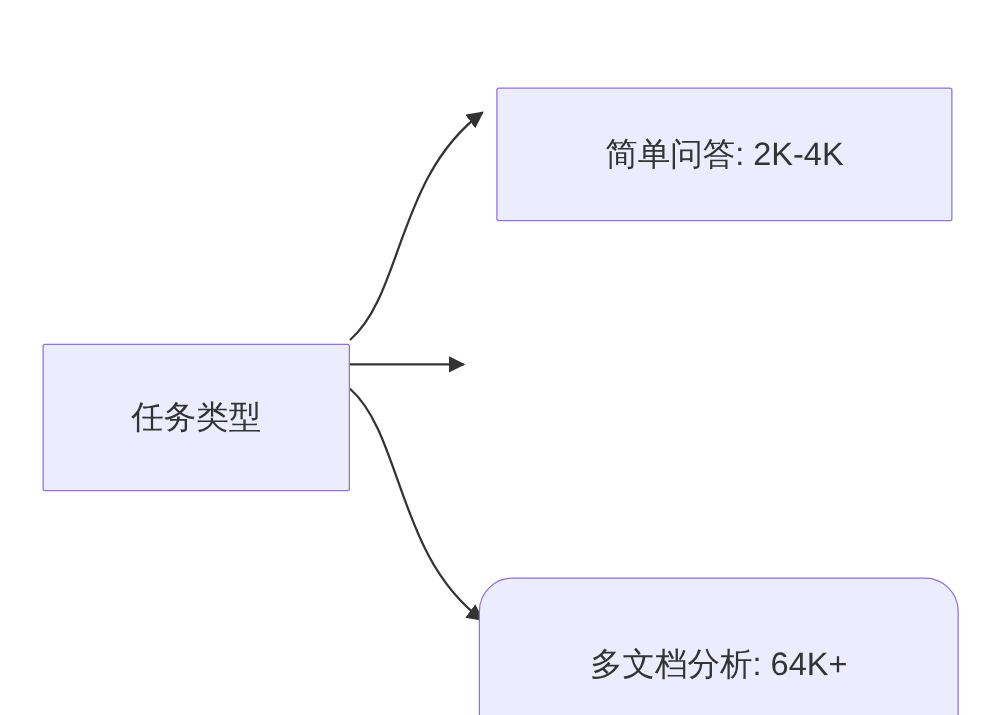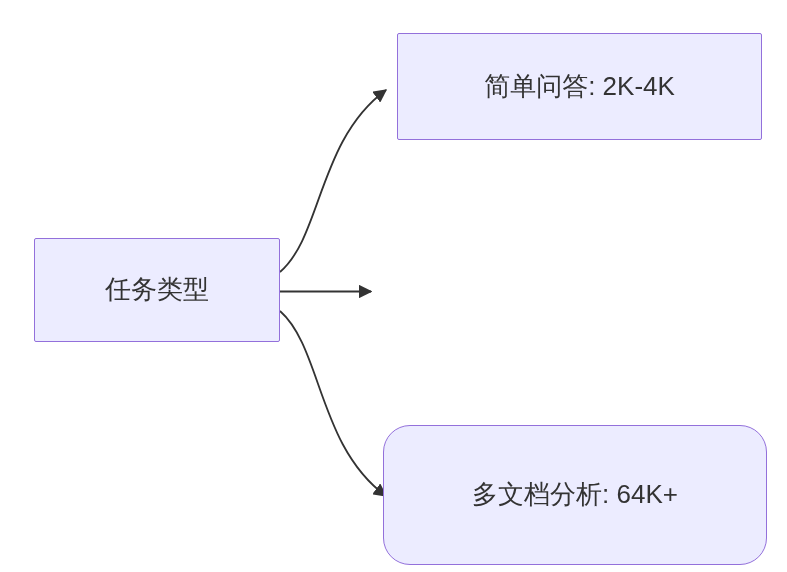--- a/index.html
+++ b/index.html
@@ -40,22 +40,23 @@
     align-items: center;
     justify-content: center;
     background: var(--node-fill);
     border: 1px solid var(--node-border);
     border-radius: 2px;
     color: var(--text);
     font-size: 26px;
     line-height: 1.3;
     text-align: center;
     padding: 0 21px;
+    margin-top: 37px;
   }
-  .node-root { left: 34px;  top: 238px; width: 246px; height: 104px; }
+  .node-root { left: 34px;  top: 238px; width: 246px; height: 118px; }
   .node-1    { left: 397px; top: 33px;  width: 365px; height: 107px; }
   .node-2    { left: 380px; top: 238px; width: 385px; height: 107px; }
   .node-3    { left: 383px; top: 425px; width: 384px; height: 140px; border-radius: 27px; }
 </style>
 </head>
 <body>
 
 <div class="canvas">
 
   <svg class="edges" viewBox="0 0 787 572" xmlns="http://www.w3.org/2000/svg" aria-hidden="true">

